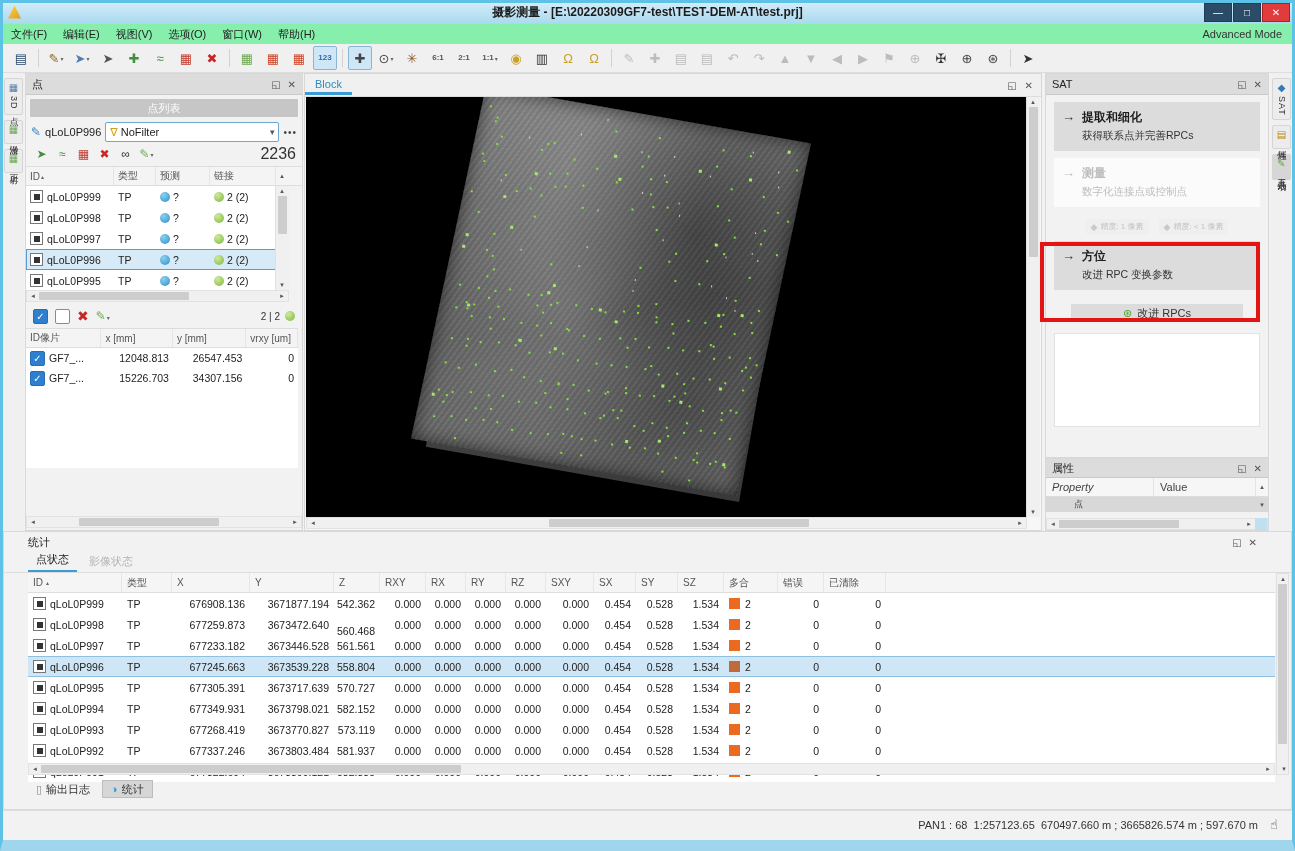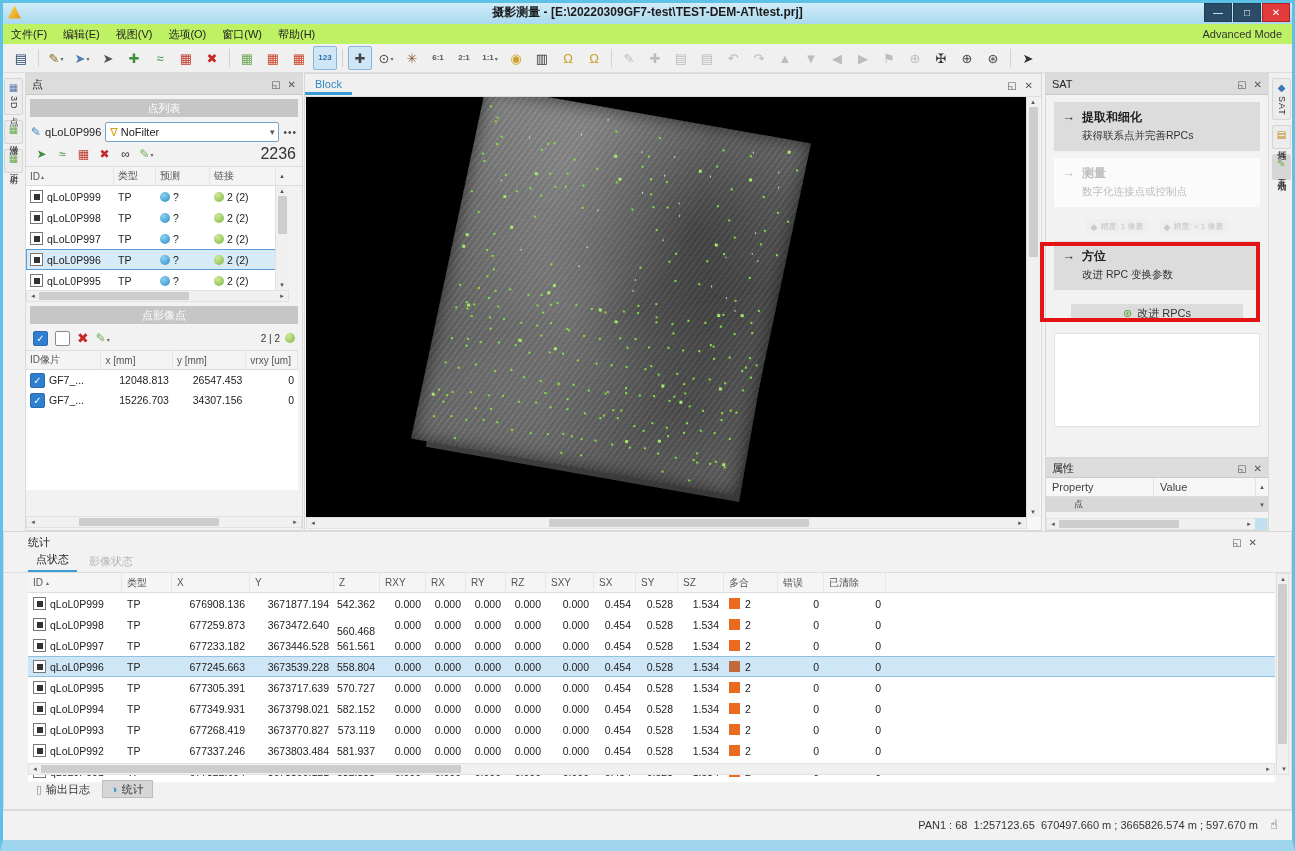--- a/index.html
+++ b/index.html
@@ -13,21 +13,21 @@
     display:flex;align-items:center;z-index:5;}
   .appicon{width:13px;height:13px;margin-left:8px;background:linear-gradient(135deg,#ffd24a,#e09a18);
     clip-path:polygon(50% 0,100% 100%,0 100%);}
   .wtitle{position:absolute;left:0;right:0;text-align:center;font-size:12px;font-weight:bold;color:#1b1b1b;}
   .wbtns{margin-left:auto;display:flex;margin-right:5px;z-index:6;}
   .wbtn{width:26px;height:17px;display:flex;align-items:center;justify-content:center;
     font-size:10px;color:#fff;margin-left:1px;border:1px solid #1d3c55;}
   .wbtn.mm{background:#2b4c66;}
   .wbtn.close{background:#e23b3b;border-color:#a22;}
   
-  .menubar{left:3px;top:24px;width:1289px;height:20px;background:#bef264;border-bottom:1px solid #e3e3e3;
+  .menubar{left:3px;top:24px;width:1289px;height:20px;background:#86efac;border-bottom:1px solid #e3e3e3;
     display:flex;align-items:center;font-size:11px;color:#222;}
   .menuitem{padding:0 8px;}
   .adv{margin-left:auto;margin-right:10px;color:#333;}
   
   .toolbar{left:3px;top:44px;width:1289px;height:29px;background:#f0f0f0;border-bottom:1px solid #ddd;
     display:flex;align-items:center;padding-left:5px;box-sizing:border-box;}
   .ticon{width:22px;height:22px;margin:0 1px;display:flex;align-items:center;justify-content:center;
     border:1px solid transparent;border-radius:2px;position:relative;}
   .ticon.act{background:#cfe6f7;border-color:#8ab6d6;}
   .tg{font-size:13px;line-height:1;}
@@ -462,21 +462,20 @@
             <span class="dot green"></span>
             <span>2 (2)</span>
           </span>
         </div>
       </div>
     <div class="hsb" style="margin:0 13px 0 0;">
       <span class="arr">◂</span>
         <div class="thumb" style="width:150px;"></div>
       <span class="arr" style="margin-left:auto;">▸</span>
     </div>
-    <div class="banner">点影像点</div>
     <div class="cbrow">
       <span class="cb on">✓</span>
       <span class="cb"></span>
       <span class="redx">✖</span>
       <span style="color:#6aa84f;font-size:12px;">✎<span class="caret">▾</span></span>
       <span class="cnt2">
         <span>2 | 2</span>
         <span class="dot green" style="margin:0;"></span>
       </span>
     </div>
@@ -880,21 +879,21 @@
 
   <div class="abs panel proppanel">
     <div class="panel-h" style="height:18px;">
       <span>属性</span>
       <span class="ph-icons">
         <span>◱</span>
         <span>✕</span>
       </span>
     </div>
     <div class="prophead">
-      <span class="c" style="width:108px;">Property</span>
+      <span class="c" style="width:108px;font-style:italic;">Property</span>
       <span class="c" style="flex:1;">Value</span>
       <span class="arr">▴</span>
     </div>
     <div class="propgroup">
       <span>点</span>
       <span class="arr" style="margin-left:auto;">▾</span>
     </div>
     <div class="hsb" style="position:absolute;left:0;right:0;bottom:0;display:flex;">
       <span class="arr">◂</span>
         <div class="thumb" style="width:120px;"></div>

